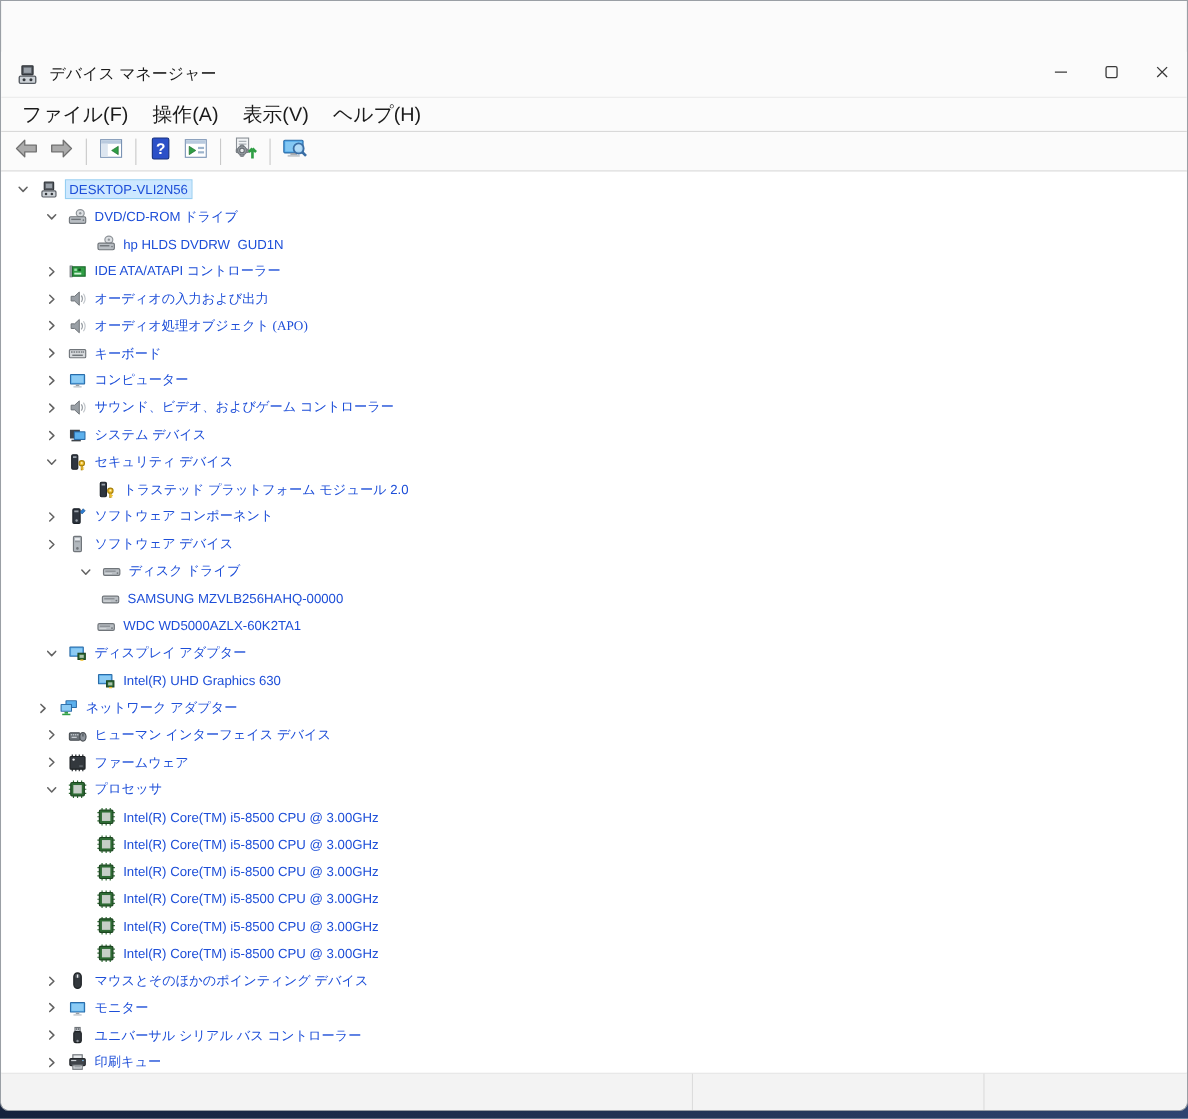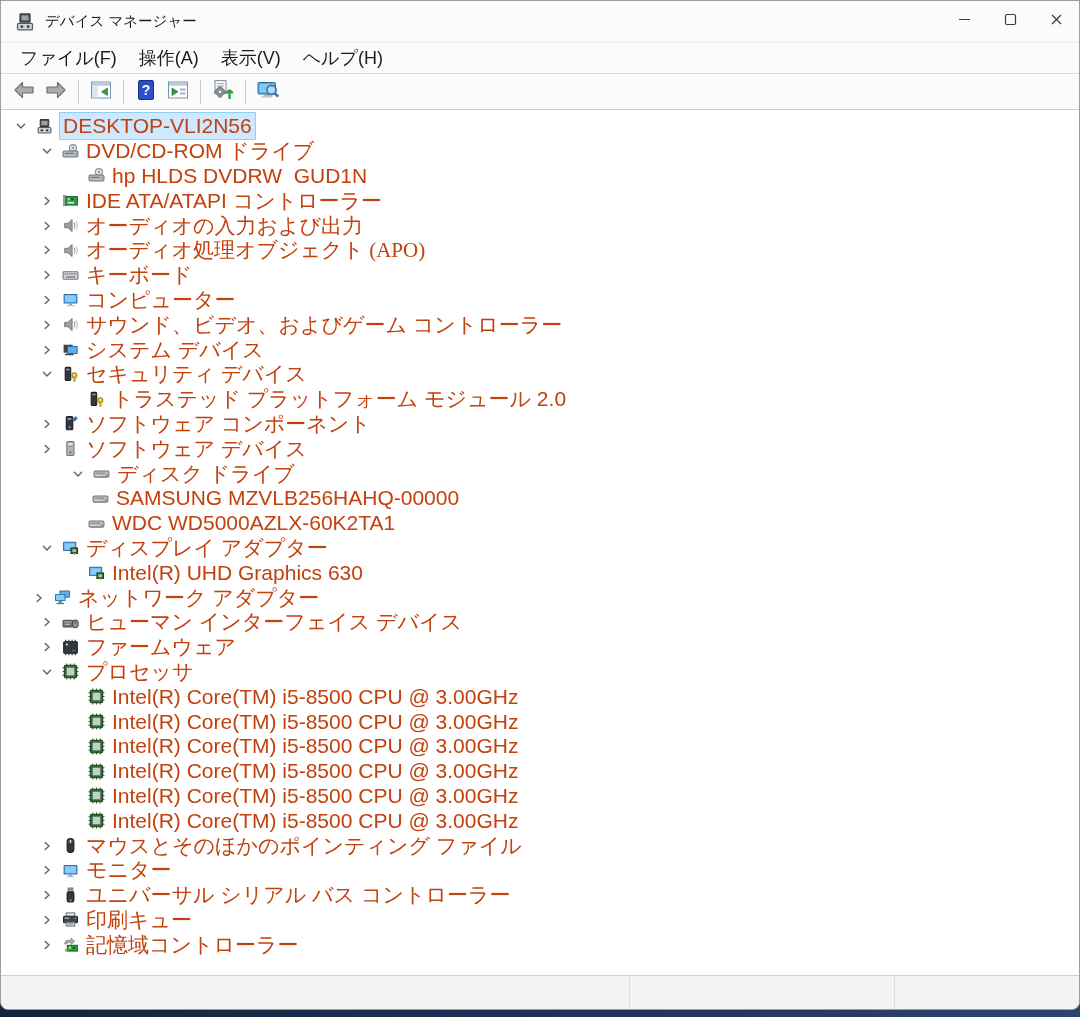--- a/index.html
+++ b/index.html
@@ -7,21 +7,21 @@
   body {
     font-family:"Liberation Sans","DejaVu Sans",sans-serif;
     background:linear-gradient(90deg,#15223d 0%,#223354 55%,#2e4470 100%);
   }
   .window {
     position:absolute; left:0; top:0; width:1080px; height:1010px;
     background:#fbfbfb; border:1px solid #9a9fa5;
     border-radius:0 0 8px 8px; display:flex; flex-direction:column; overflow:hidden;
   }
   
-  .titlebar { height:41px; display:flex; align-items:center; background:#fbfbfb; flex:0 0 auto; }
+  .titlebar { height:41px; display:flex; align-items:center; background:#fbfbfb; flex:0 0 auto;margin-top:46px; }
   .titlebar .appicon { width:20px; height:20px; margin-left:14px; flex:0 0 auto; }
   .titlebar .title { margin-left:10px; font-size:14.5px; color:#1b1b1b; }
   .caption-buttons { margin-left:auto; display:flex; height:100%; }
   .caption-btn { width:46px; height:100%; display:flex; align-items:center; justify-content:center; cursor:default; }
   .caption-btn svg { width:15px; height:15px; }
   
   .menubar {
     height:32px; display:flex; align-items:center; padding-left:8px;
     background:#fbfbfb; border-top:1px solid #ececec; border-bottom:1px solid #d9d9d9; flex:0 0 auto;
   }
@@ -34,21 +34,21 @@
   .tool-btn { width:30px; height:30px; display:flex; align-items:center; justify-content:center; border-radius:3px; }
   .tool-btn svg { width:24px; height:24px; }
   .tool-sep { width:1px; height:24px; background:#c9c9c9; margin:0 5px; }
   
   .content { flex:1 1 auto; background:#ffffff; overflow:hidden; padding-top:4px; position:relative; }
   .tree-row { height:24.8px; display:flex; align-items:center; cursor:default; }
   .chev { width:27px; height:100%; display:flex; align-items:center; justify-content:flex-start; padding-left:6px; flex:0 0 auto; }
   .chev svg { width:12px; height:12px; }
   .ticon { width:18px; height:18px; flex:0 0 auto; display:flex; align-items:center; }
   .ticon svg { width:17px; height:17px; }
-  .tlabel { margin-left:6px; font-size:21px; color:#c2410c; white-space:pre; }
+  .tlabel { margin-left:6px; font-size:12px; color:#1d4ed8; white-space:pre; }
   .tlabel.selected { background:var(--sel-bg); outline:1px solid var(--sel-border); padding:1px 3px; }
   
   .statusbar {
     height:34px; flex:0 0 auto; background:#f3f3f3; border-top:1px solid #d0d0d0;
     display:flex; border-radius:0 0 8px 8px;
   }
   .status-pane { height:100%; }
   .status-pane + .status-pane { border-left:1px solid #dcdcdc; }
   .sp0 { width:628px; } .sp1 { width:265px; } .sp2 { flex:1; }
 </style>
@@ -658,21 +658,21 @@
             <path d="M4.2 2.4 L8 6 L4.2 9.6" fill="none" stroke="#636363" stroke-width="1.4" stroke-linecap="round" stroke-linejoin="round"></path>
           </svg>
         </span>
         <span class="ticon">
           <svg viewBox="0 0 16 16">
             <rect x="4.8" y="1.4" width="6.4" height="13.2" rx="3.2" fill="#33383d" stroke="#1c2023"></rect>
             <rect x="5.8" y="2.4" width="4.4" height="3.4" rx="1.6" fill="#4a5057"></rect>
             <line x1="8" y1="2.8" x2="8" y2="5.6" stroke="#e9ebed" stroke-width="1.2"></line>
           </svg>
         </span>
-        <span class="tlabel">マウスとそのほかのポインティング ファイル</span>
+        <span class="tlabel">マウスとそのほかのポインティング デバイス</span>
       </div>
       <div class="tree-row" style="padding-left: 34px;">
         <span class="chev">
           <svg viewBox="0 0 12 12">
             <path d="M4.2 2.4 L8 6 L4.2 9.6" fill="none" stroke="#636363" stroke-width="1.4" stroke-linecap="round" stroke-linejoin="round"></path>
           </svg>
         </span>
         <span class="ticon">
           <svg viewBox="0 0 16 16">
             <rect x="1.5" y="2.8" width="13" height="9" rx="0.8" fill="#2b6ca8"></rect>

